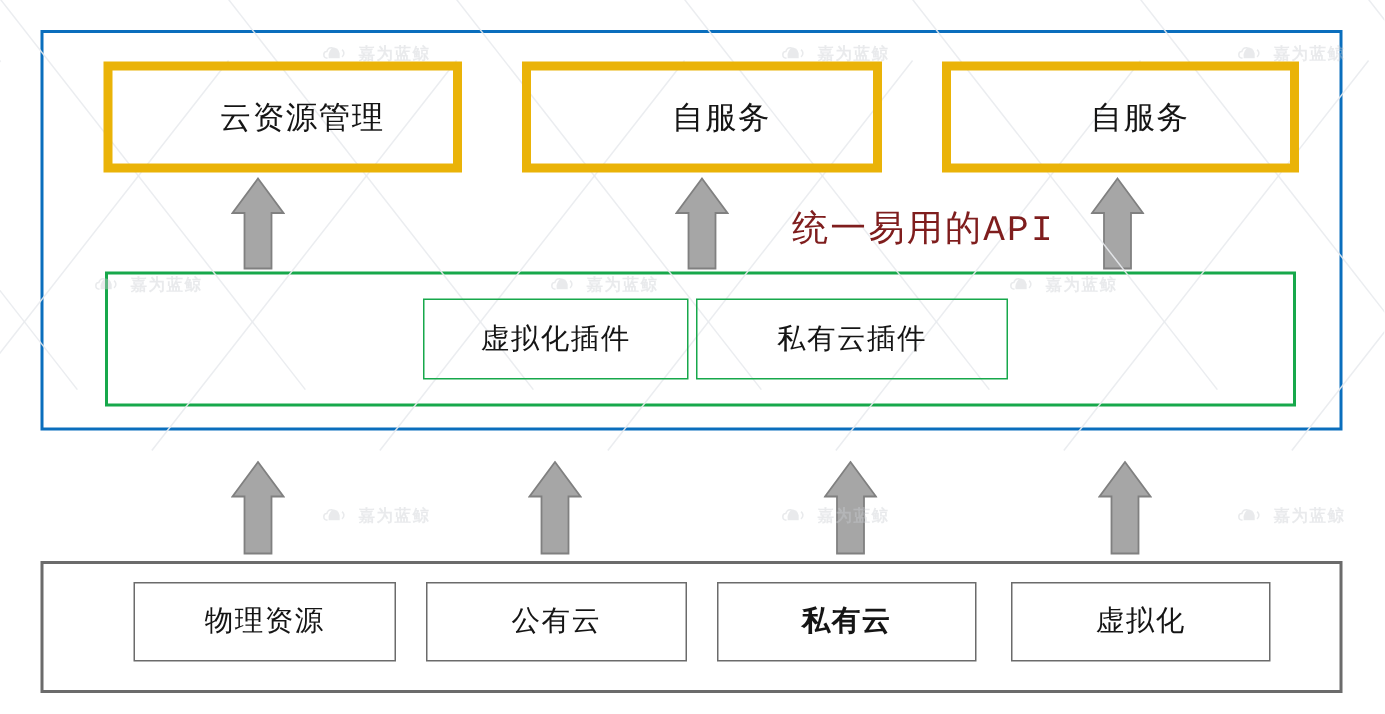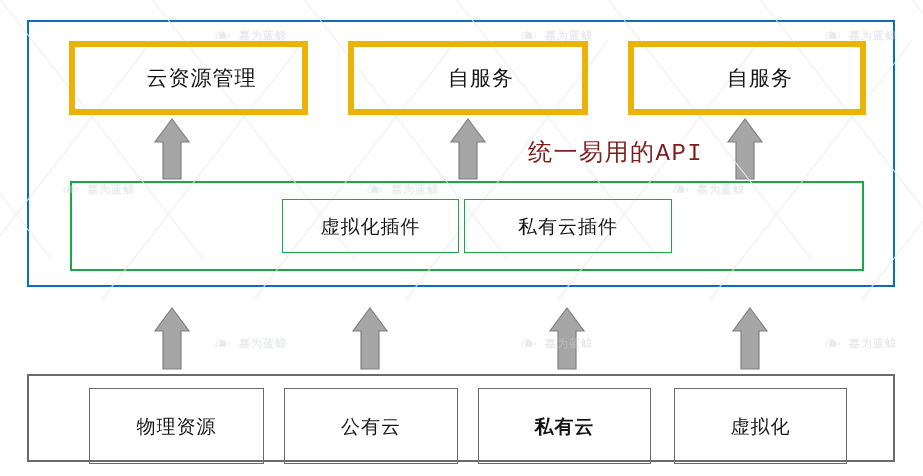--- a/index.html
+++ b/index.html
@@ -108,21 +108,21 @@
   }
   .box-plugin {
     border: 1.5px solid #17a84b;
     top: 199px;
     height: 54px;
   }
   .box-plugin .box-label { font-size: 19px; }
   .box-bottom {
     border: 1.5px solid #6b6b6b;
     top: 388px;
-    height: 76px;
+    height: 53px;
   }
   .box-bottom .box-label { font-size: 19px; }
 
   
   .arrow {
     position: absolute;
     z-index: 4;
   }
 
   

